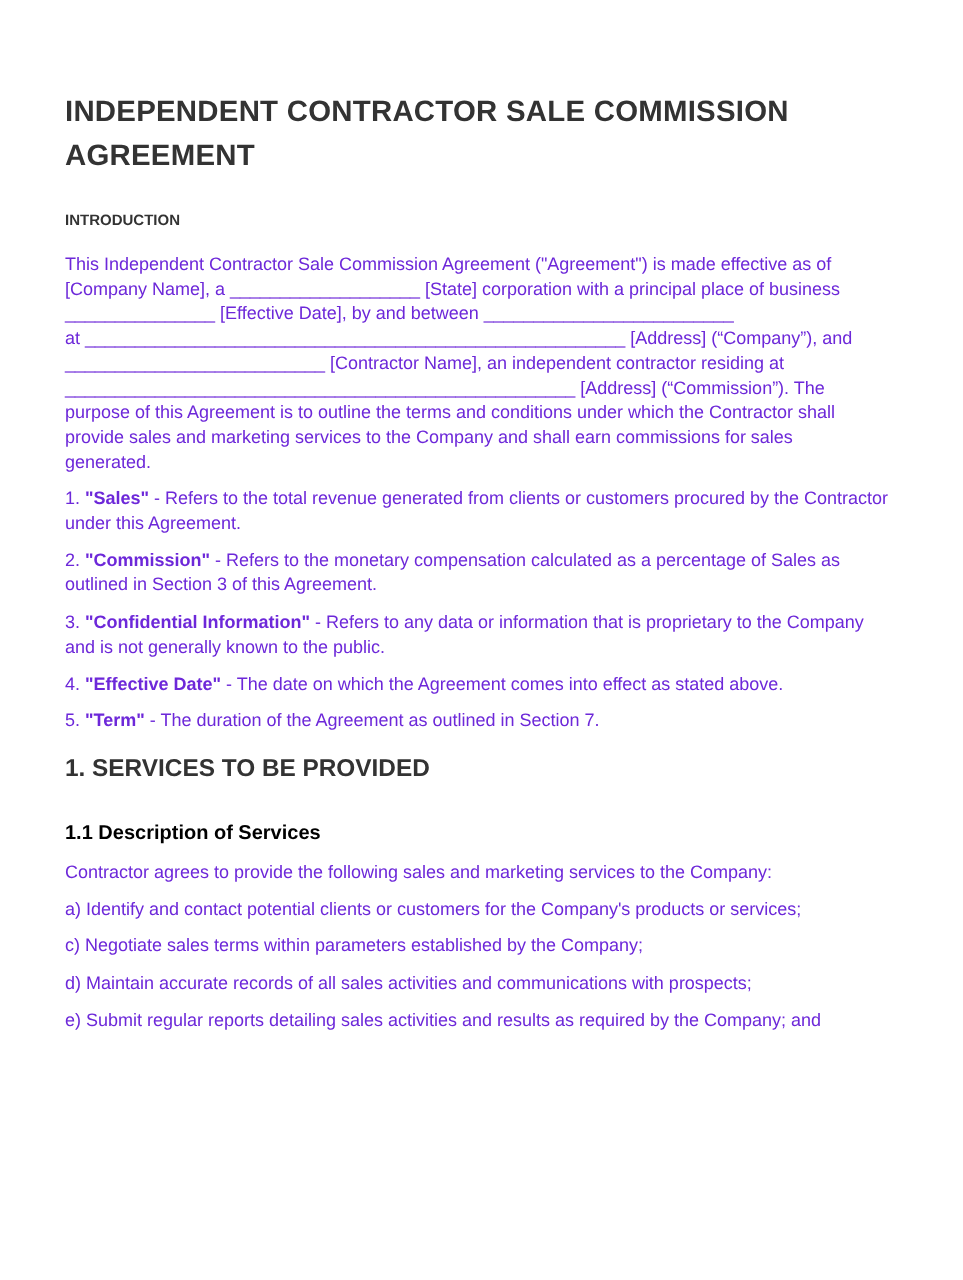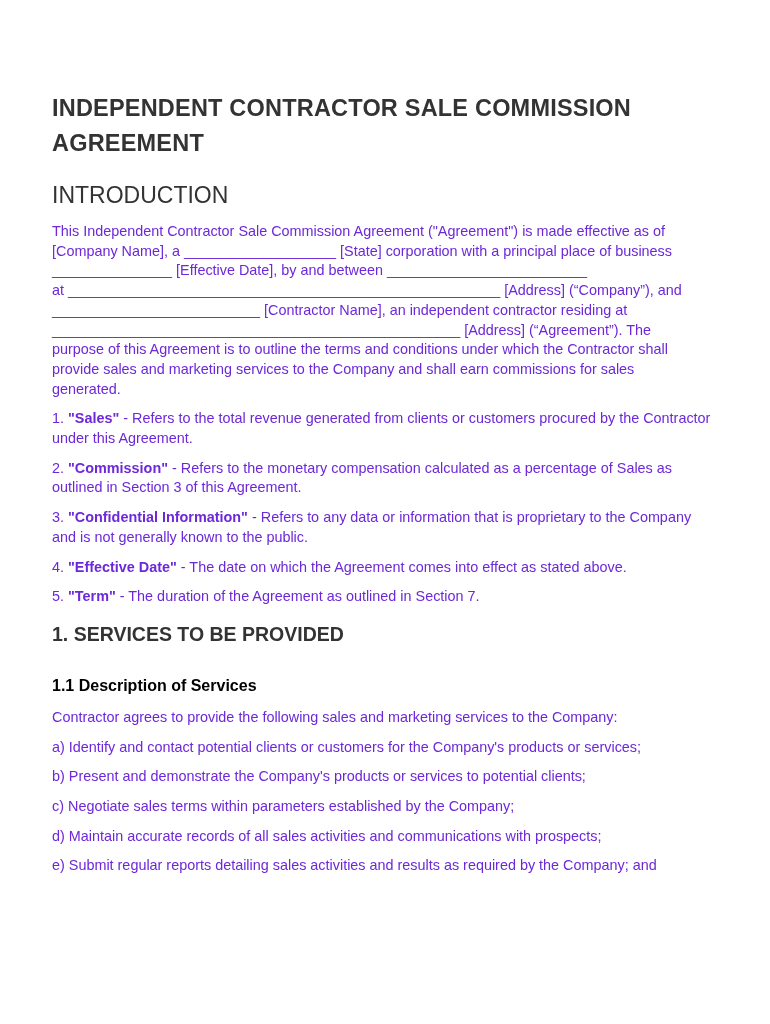--- a/index.html
+++ b/index.html
@@ -7,37 +7,37 @@
     padding: 0;
     background: #ffffff;
     width: 770px;
     height: 1024px;
     overflow: hidden;
   }
   .page {
     box-sizing: border-box;
     width: 770px;
     height: 1024px;
-    padding: 83px 52px 40px 52px;
+    padding: 64px 52px 40px 52px;
     background: #ffffff;
     color: #363636;
     font-family: "Liberation Sans", sans-serif;
   }
   h1.doc-title {
     margin: 8px 0 0 0;
     font-size: 23.5px;
     font-weight: bold;
     line-height: 35px;
     letter-spacing: 0.2px;
     color: #333333;
   }
   h2.section-heading {
     margin: 24px 0 16px 0;
-    font-size: 23px;
-    font-weight: normal;
+    font-size: 12px;
+    font-weight: bold;
     line-height: 21px;
     color: #333333;
   }
   h2.section-heading-large {
     margin: 15px 0 0 0;
     font-size: 19.5px;
     font-weight: bold;
     line-height: 24px;
     color: #333333;
   }
@@ -77,21 +77,21 @@
   <h1 class="doc-title">INDEPENDENT CONTRACTOR SALE COMMISSION AGREEMENT</h1>
 
   <h2 class="section-heading">INTRODUCTION</h2>
 
   <div class="intro-paragraph">
     <div class="intro-line">This Independent Contractor Sale Commission Agreement ("Agreement") is made effective as of</div>
     <div class="intro-line">[Company Name], a ___________________ [State] corporation with a principal place of business</div>
     <div class="intro-line">_______________ [Effective Date], by and between _________________________</div>
     <div class="intro-line">at ______________________________________________________ [Address] (“Company”), and</div>
     <div class="intro-line">__________________________ [Contractor Name], an independent contractor residing at</div>
-    <div class="intro-line">___________________________________________________ [Address] (“Agreement”). The</div>
+    <div class="intro-line">___________________________________________________ [Address] (“Commission”). The</div>
     <div class="intro-line">purpose of this Agreement is to outline the terms and conditions under which the Contractor shall</div>
     <div class="intro-line">provide sales and marketing services to the Company and shall earn commissions for sales</div>
     <div class="intro-line">generated.</div>
   </div>
 
 
 
   <div class="def-list">
     <p class="body-text"><span>1.</span> <span class="def-term">"Sales"</span> <span>- Refers to the total revenue generated from clients or customers procured by the Contractor under this Agreement.</span></p>
     <p class="body-text"><span>2.</span> <span class="def-term">"Commission"</span> <span>- Refers to the monetary compensation calculated as a percentage of Sales as outlined in Section 3 of this Agreement.</span></p>
@@ -101,19 +101,18 @@
   </div>
 
   <h2 class="section-heading-large">1. SERVICES TO BE PROVIDED</h2>
 
   <h3 class="subsection-heading">1.1 Description of Services</h3>
 
   <p class="body-text">Contractor agrees to provide the following sales and marketing services to the Company:</p>
 
   <div class="services-list">
     <p class="body-text">a) Identify and contact potential clients or customers for the Company's products or services;</p>
-    <p class="body-text">b) Present and demonstrate the Company's products or services to potential clients;</p>
     <p class="body-text">c) Negotiate sales terms within parameters established by the Company;</p>
     <p class="body-text">d) Maintain accurate records of all sales activities and communications with prospects;</p>
     <p class="body-text">e) Submit regular reports detailing sales activities and results as required by the Company; and</p>
   </div>
 
 </div>
 
 </body></html>

